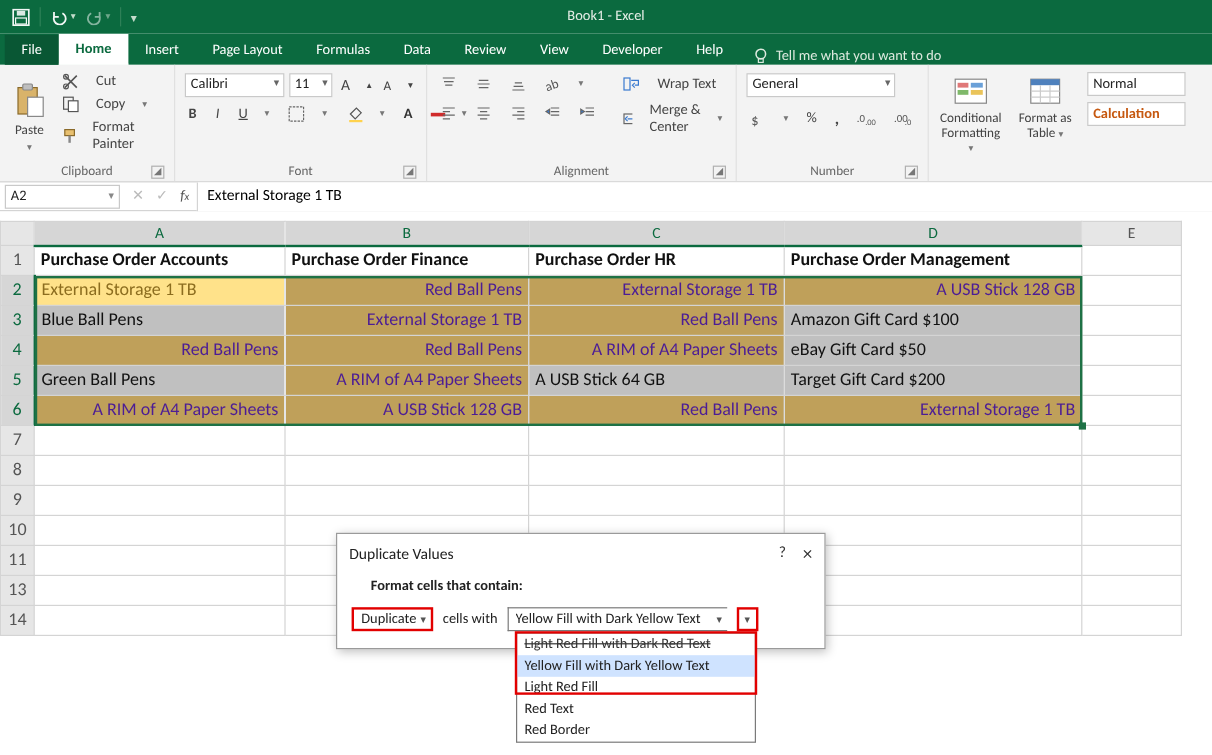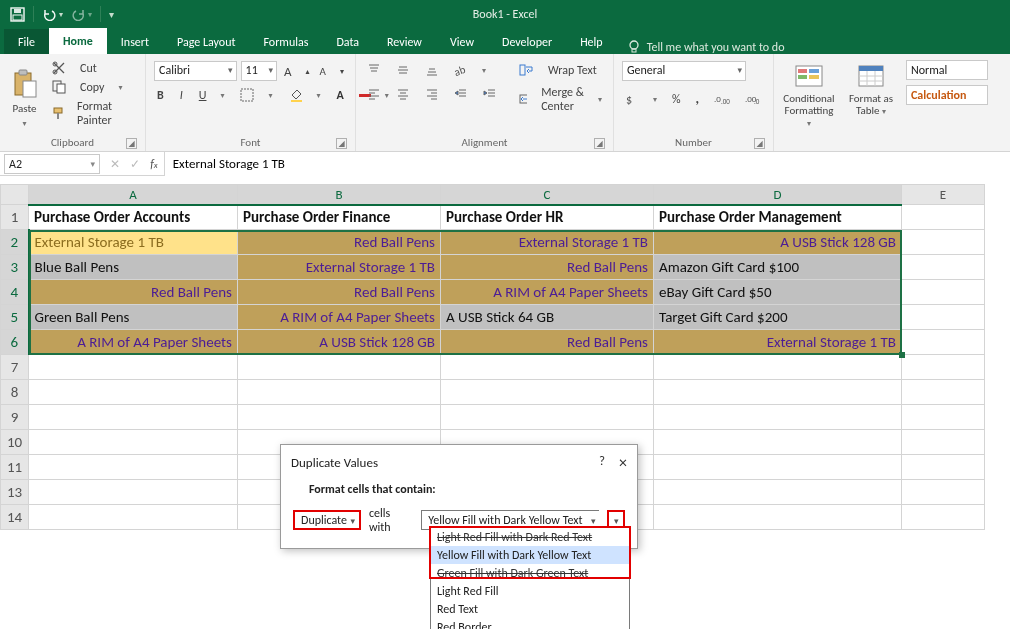--- a/index.html
+++ b/index.html
@@ -53,21 +53,21 @@
   .corner { background:#e6e6e6; width:28px; }
   .sheet td { padding:2px 5px; height:25px; }
   .hdrcell { font-weight:700; color:#111; }
   .dup { background:#bfa05a; color:#4c1d95;text-align:right; }
   .yel { background:#ffe28a; color:#8c6d1f; }
   .norm { background:#c0c0c0; color:#111; }
   .selrange { position:absolute; border:2px solid #1e7145; pointer-events:none; }
   .selhandle { position:absolute; width:6px; height:6px; background:#1e7145; }
 
   
-  .dialog { position:absolute; left:280px; top:444px; width:358px; background:#fff; border:1px solid #9a9a9a; box-shadow:2px 2px 8px rgba(0,0,0,.25); font-size:12px; }
+  .dialog { position:absolute; left:280px; top:444px; width:408px; background:#fff; border:1px solid #9a9a9a; box-shadow:2px 2px 8px rgba(0,0,0,.25); font-size:12px; }
   .dialog .dtitle { padding:8px 10px 6px; display:flex; justify-content:space-between; align-items:center; }
   .dialog .dtitle .t { font-size:13px; }
   .dialog .dtitle .wbtns { display:flex; gap:14px; font-size:13px; color:#333; }
   .dialog .dbody { padding:0 12px 14px; }
   .dialog .lbl { font-weight:700; margin:4px 16px 10px; }
   .dialog .row { display:flex; align-items:center; gap:8px; }
   .combo { border:1px solid #7a7a7a; background:#fff; padding:2px 16px 2px 6px; position:relative; font-size:12px; height:20px; display:flex; align-items:center;}
   .combo::after { content:"▾"; position:absolute; right:4px; font-size:9px; color:#555; }
   .hl-red { border:2px solid #e20000 !important; }
   .ddlist { position:absolute; left:430px; top:527px; width:200px; background:#fff; border:1px solid #7a7a7a; font-size:12px; z-index:20;}
@@ -539,18 +539,17 @@
         <div class="hl-red" style="width:18px;height:20px;border:1px solid #7a7a7a;display:flex;align-items:center;justify-content:center">
           <span style="font-size:9px;color:#555">▾</span>
         </div>
     </div>
   </div>
 </div>
 
 <div class="ddlist" id="ddlist" style="position: absolute;">
     <div class="struck">Light Red Fill with Dark Red Text</div>
     <div class="hover">Yellow Fill with Dark Yellow Text</div>
-    <div class="struck">Green Fill with Dark Green Text</div>
     <div>Light Red Fill</div>
     <div>Red Text</div>
     <div>Red Border</div>
     <div style="position: absolute; left: -2px; top: -2px; right: -2px; height: 53px; border: 2px solid rgb(226, 0, 0); pointer-events: none;"></div>
   </div>
 
 </body></html>

